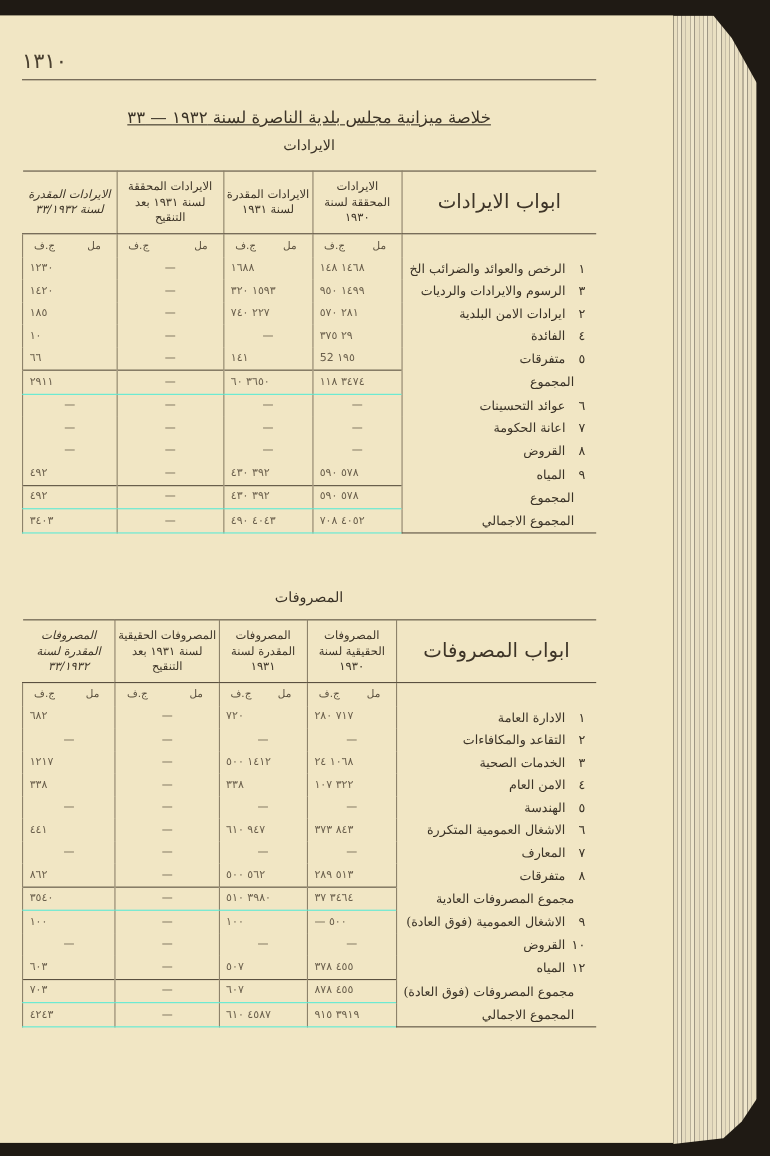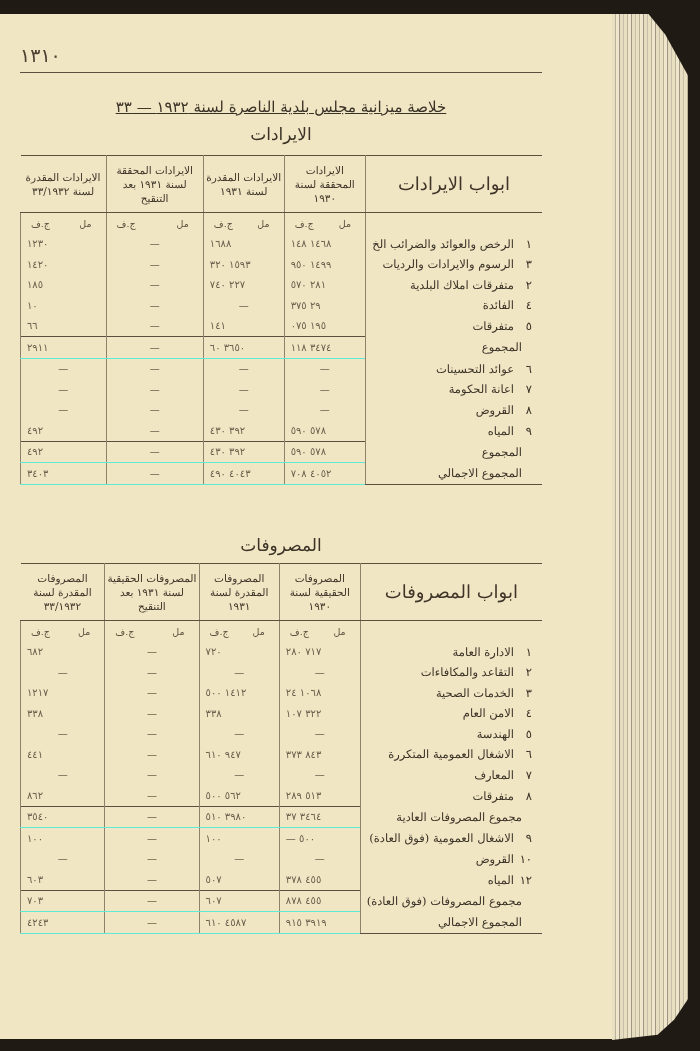--- a/index.html
+++ b/index.html
@@ -26,32 +26,32 @@
   }
   .page-num { position:absolute; left:0; top:0; }
   .journal { position:absolute; left:0; right:0; text-align:center; top:0; padding-left:20px; }
   .head-rule { position:absolute; top:72px; left:20px; width:522px; border-top:1.5px solid #5a5040; }
   .title {
     position:absolute; top:98px; left:20px; width:522px; text-align:center;
     font-size:15px; color:#3a3226; direction:rtl;text-decoration:underline;
   }
   .subtitle {
     position:absolute; left:20px; width:522px; text-align:center;
-    font-size:17px; color:#3a3226;
+    font-size:13px; color:#3a3226;
   }
   table.budget {
     position:absolute; left:20px; width:522px; border-collapse:collapse;
     direction:rtl; color:#3e3528; font-size:11px;
   }
   table.budget th {
     font-weight:normal; font-size:10.5px; line-height:14px; text-align:center;
     border-left:1px solid #8d826a; border-top:1.5px solid #5a5040; border-bottom:1px solid #5a5040;
     padding:4px 2px; height:48px;
   }
-  table.budget th:last-child { border-left:none; }
+  table.budget th:last-child { border-left:none;font-style:italic; }
   table.budget th.label-head { width:172px; font-size:18px; }
   table.budget td {
     border-left:1px solid #8d826a; height:20.5px; padding:0 6px; text-align:left;
     white-space:nowrap; font-family:"DejaVu Sans", sans-serif; font-size:10px; color:#6a5f4c;
   }
   table.budget td.label {
     text-align:right; font-family:"DejaVu Serif", serif; font-size:11.5px; color:#3a3226;
     padding-right:10px;
   }
   table.budget td.label .num { display:inline-block; width:18px; }
@@ -126,36 +126,36 @@
       <td>١٢٣٠</td>
     </tr>
     <tr>
       <td class="label"><span class="num">٣</span><span>الرسوم والايرادات والرديات</span></td>
       <td>١٤٩٩ ٩٥٠</td>
       <td>١٥٩٣ ٣٢٠</td>
       <td class="dash">—</td>
       <td>١٤٢٠</td>
     </tr>
     <tr>
-      <td class="label"><span class="num">٢</span><span>متفرقات املاك البلدية</span></td>
+      <td class="label"><span class="num">٢</span><span>ايرادات الامن البلدية</span></td>
       <td>٢٨١ ٥٧٠</td>
       <td>٢٢٧ ٧٤٠</td>
       <td class="dash">—</td>
       <td>١٨٥</td>
     </tr>
     <tr>
       <td class="label"><span class="num">٤</span><span>الفائدة</span></td>
       <td>٢٩ ٣٧٥</td>
       <td class="dash">—</td>
       <td class="dash">—</td>
       <td>١٠</td>
     </tr>
     <tr>
       <td class="label"><span class="num">٥</span><span>متفرقات</span></td>
-      <td>١٩٥ ٠٧٥</td>
+      <td>١٩٥ 52</td>
       <td>١٤١</td>
       <td class="dash">—</td>
       <td>٦٦</td>
     </tr>
 
     <tr class="total-row">
       <td class="label total-label">المجموع</td>
       <td>٣٤٧٤ ١١٨</td>
       <td>٣٦٥٠ ٦٠</td>
       <td class="dash">—</td>

